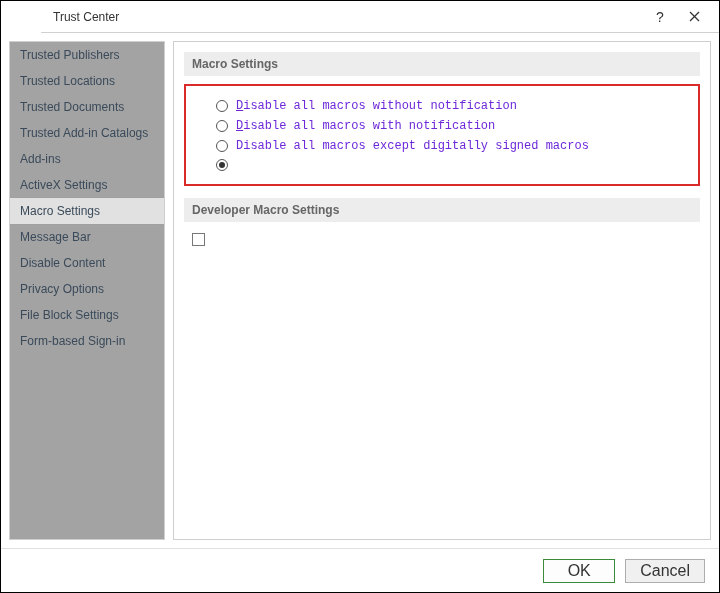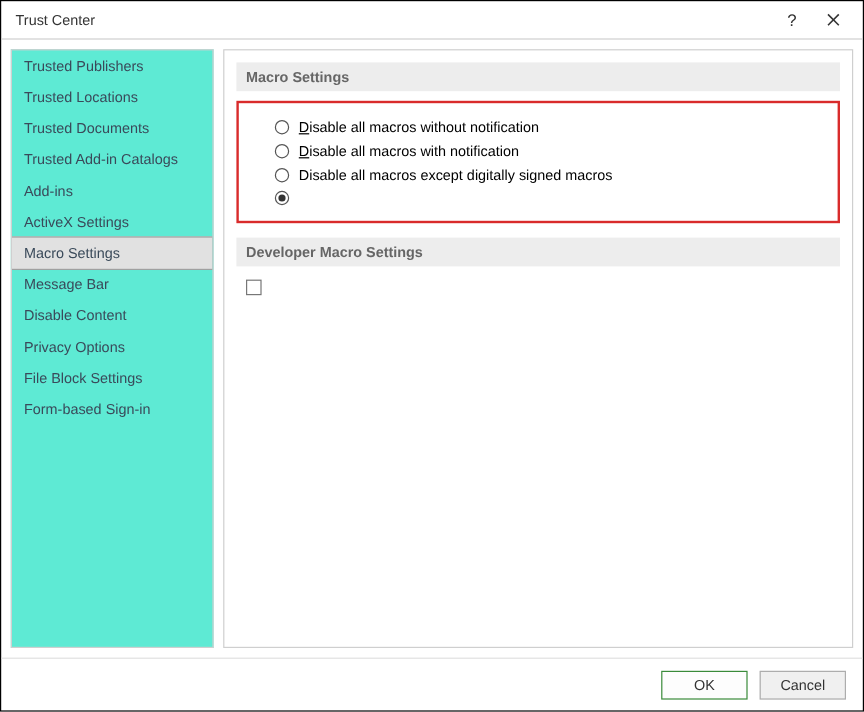--- a/index.html
+++ b/index.html
@@ -13,38 +13,39 @@
     border: 1px solid #000;
     display: flex;
     flex-direction: column;
   }
   .titlebar {
     display: flex;
     align-items: center;
     height: 32px;
     padding: 0 8px 0 12px;
     border-bottom: 1px solid #d0d0d0;
+    margin-left: 40px;
   }
   .titlebar .title { flex: 1; font-size: 12px; color: #333; }
   .titlebar .tb-btn {
     width: 34px; height: 24px;
     display: flex; align-items: center; justify-content: center;
     font-size: 14px; color: #333;
   }
   .body {
     flex: 1;
     display: flex;
     padding: 8px 8px 8px 8px;
     gap: 8px;
     overflow: hidden;
   }
   .sidebar {
-    width: 169px;
+    width: 156px;
     border: 1px solid #cfcfcf;
-    background: #5eead4;
+    background: #a3a3a3;
     overflow: hidden;
   }
   .sidebar-item {
     padding: 6px 10px;
     font-size: 12px;
     color: #3a4a5a;
     cursor: default;
   }
   .sidebar-item.selected {
     background: #e1e1e1;
@@ -71,22 +72,23 @@
   .highlight-box {
     border: 2px solid #d92b2b;
     padding: 10px 12px 10px 30px;
     margin-bottom: 12px;
   }
   .radio-row, .check-row {
     display: flex;
     align-items: center;
     gap: 8px;
     padding: 3px 0;
-    color: #000000;
+    color: #6d28d9;
     font-size: 12px;
+    font-family: Liberation Mono, monospace;
   }
   .radio {
     width: 12px; height: 12px;
     border: 1px solid #555;
     border-radius: 50%;
     display: inline-flex; align-items:center; justify-content:center;
     flex-shrink: 0;
   }
   .radio.checked::after {
     content: "";
@@ -106,21 +108,21 @@
     align-items: center;
     justify-content: flex-end;
     padding: 0 14px;
     gap: 10px;
     border-top: 1px solid #e0e0e0;
   }
   .btn {
     min-width: 72px;
     height: 24px;
     padding: 0 14px;
-    font-size: 12px;
+    font-size: 16px;
     background: #f0f0f0;
     border: 1px solid #adadad;
     display: inline-flex; align-items:center; justify-content:center;
     color: #333;
   }
   .btn.primary {
     border: 1.5px solid #3a8b3a;
     background: #fdfdfd;
   }
 </style>

